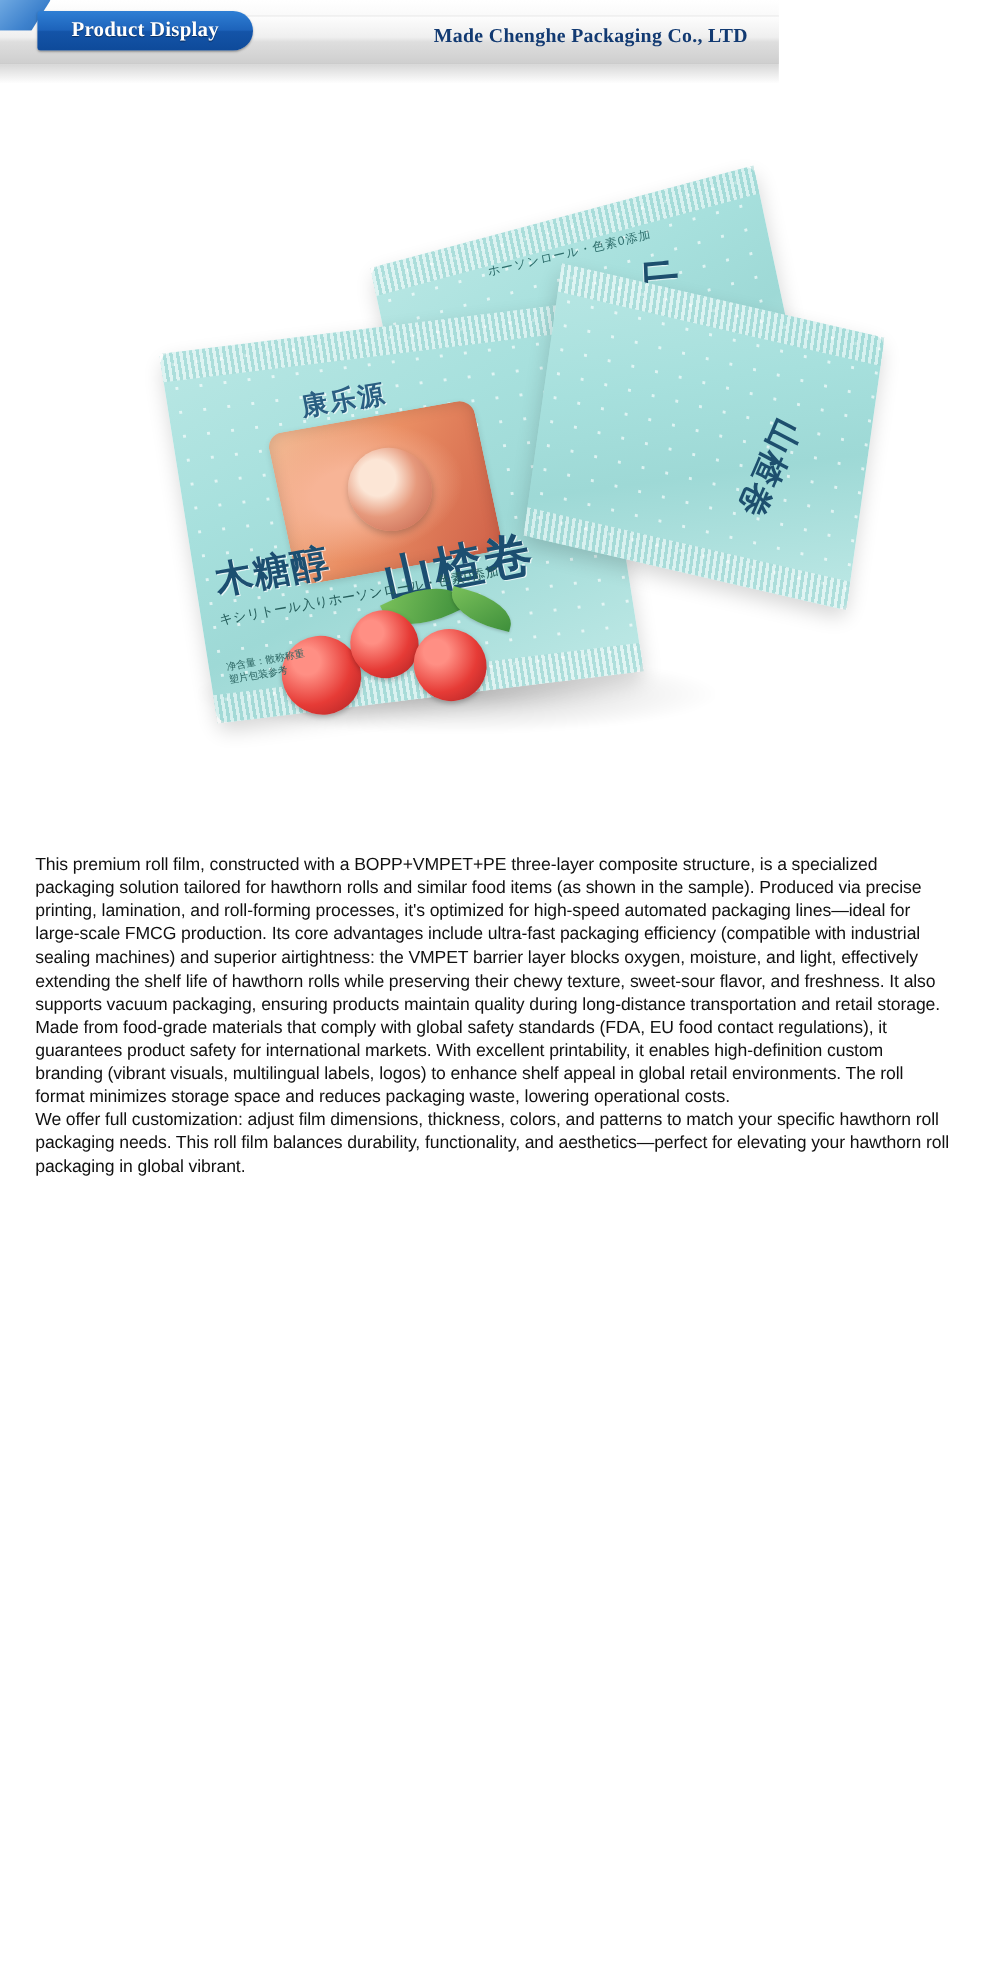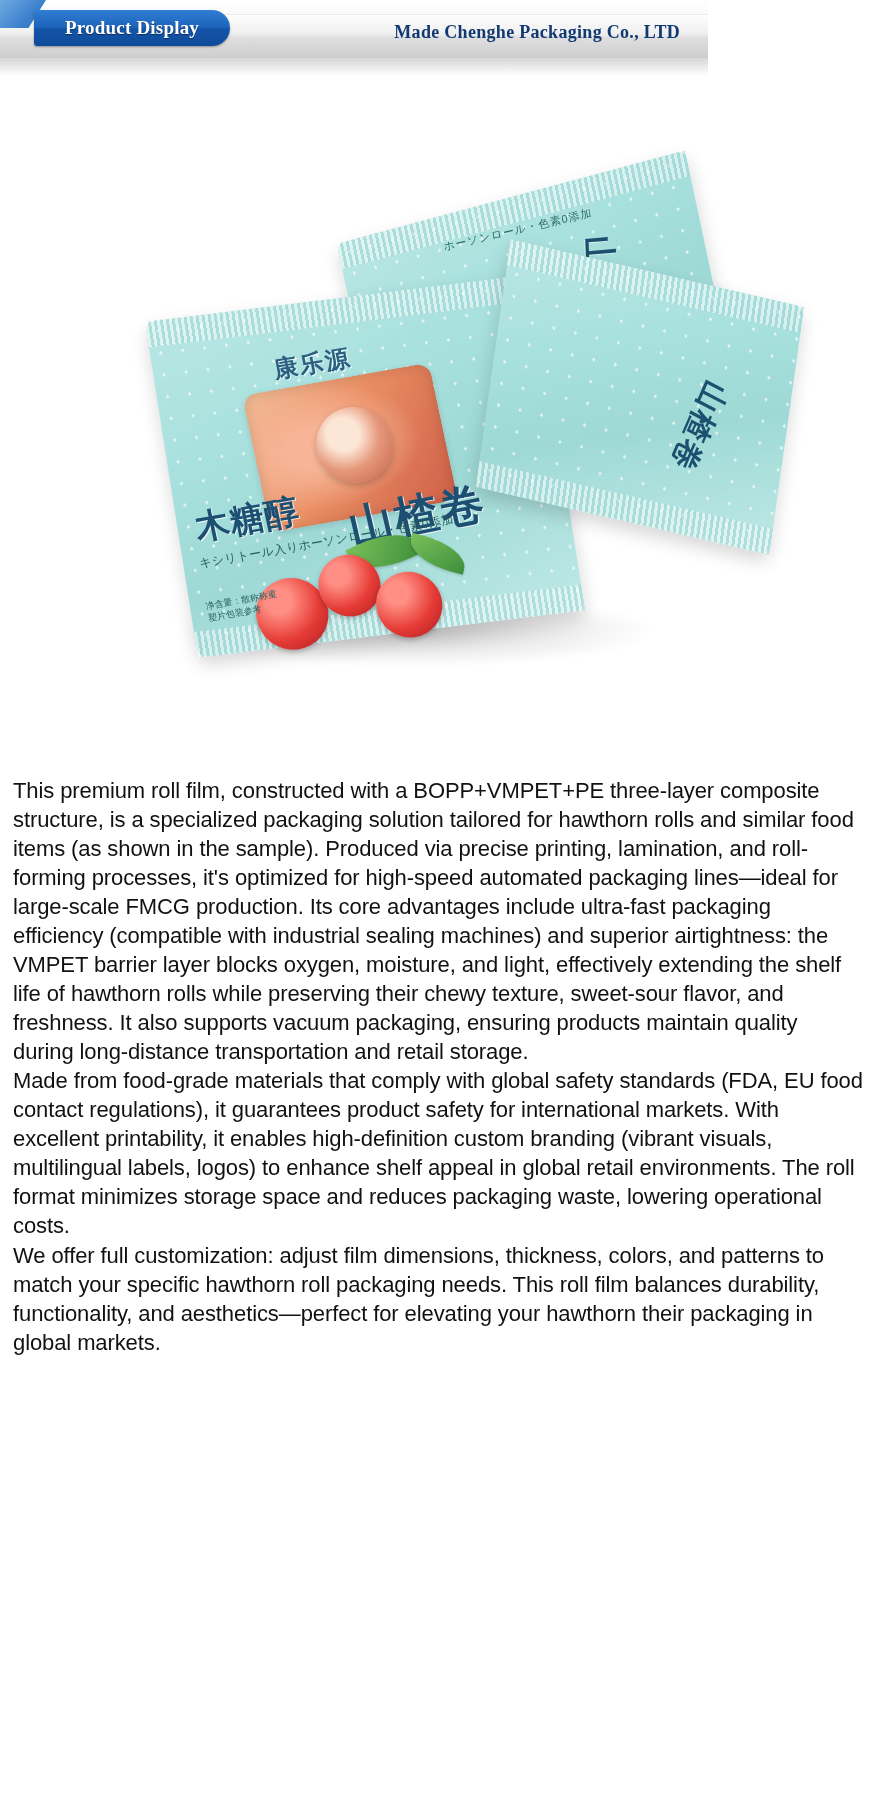--- a/index.html
+++ b/index.html
@@ -272,23 +272,23 @@
   .shadow-blob {
     position: absolute;
     left: 120px; top: 420px;
     width: 470px; height: 70px;
     background: radial-gradient(ellipse at center, rgba(0,0,0,.18) 0%, rgba(0,0,0,0) 72%);
     filter: blur(2px);
   }
 
   
   .description {
-    padding: 0 32px 0 13px;
+    padding: 0 32px 0 32px;
     color: #111111;
-    font-size: 22px;
+    font-size: 16px;
     line-height: 1.32;
     letter-spacing: -0.1px;
   }
   .description p {
     margin: 0 0 0 0;
     text-align: left;
   }
 </style>
 </head>
 <body>
@@ -342,14 +342,14 @@
       <div class="netwt">净含量：散称称重
 塑片包装参考</div>
     </div>
 
   </div>
 </div>
 
 <div class="description">
   <p>This premium roll film, constructed with a BOPP+VMPET+PE three-layer composite structure, is a specialized packaging solution tailored for hawthorn rolls and similar food items (as shown in the sample). Produced via precise printing, lamination, and roll-forming processes, it's optimized for high-speed automated packaging lines—ideal for large-scale FMCG production. Its core advantages include ultra-fast packaging efficiency (compatible with industrial sealing machines) and superior airtightness: the VMPET barrier layer blocks oxygen, moisture, and light, effectively extending the shelf life of hawthorn rolls while preserving their chewy texture, sweet-sour flavor, and freshness. It also supports vacuum packaging, ensuring products maintain quality during long-distance transportation and retail storage.</p>
   <p>Made from food-grade materials that comply with global safety standards (FDA, EU food contact regulations), it guarantees product safety for international markets. With excellent printability, it enables high-definition custom branding (vibrant visuals, multilingual labels, logos) to enhance shelf appeal in global retail environments. The roll format minimizes storage space and reduces packaging waste, lowering operational costs.</p>
-  <p>We offer full customization: adjust film dimensions, thickness, colors, and patterns to match your specific hawthorn roll packaging needs. This roll film balances durability, functionality, and aesthetics—perfect for elevating your hawthorn their packaging in global markets.</p>
+  <p>We offer full customization: adjust film dimensions, thickness, colors, and patterns to match your specific hawthorn roll packaging needs. This roll film balances durability, functionality, and aesthetics—perfect for elevating your hawthorn roll packaging in global vibrant.</p>
 </div>
 
 </body></html>

